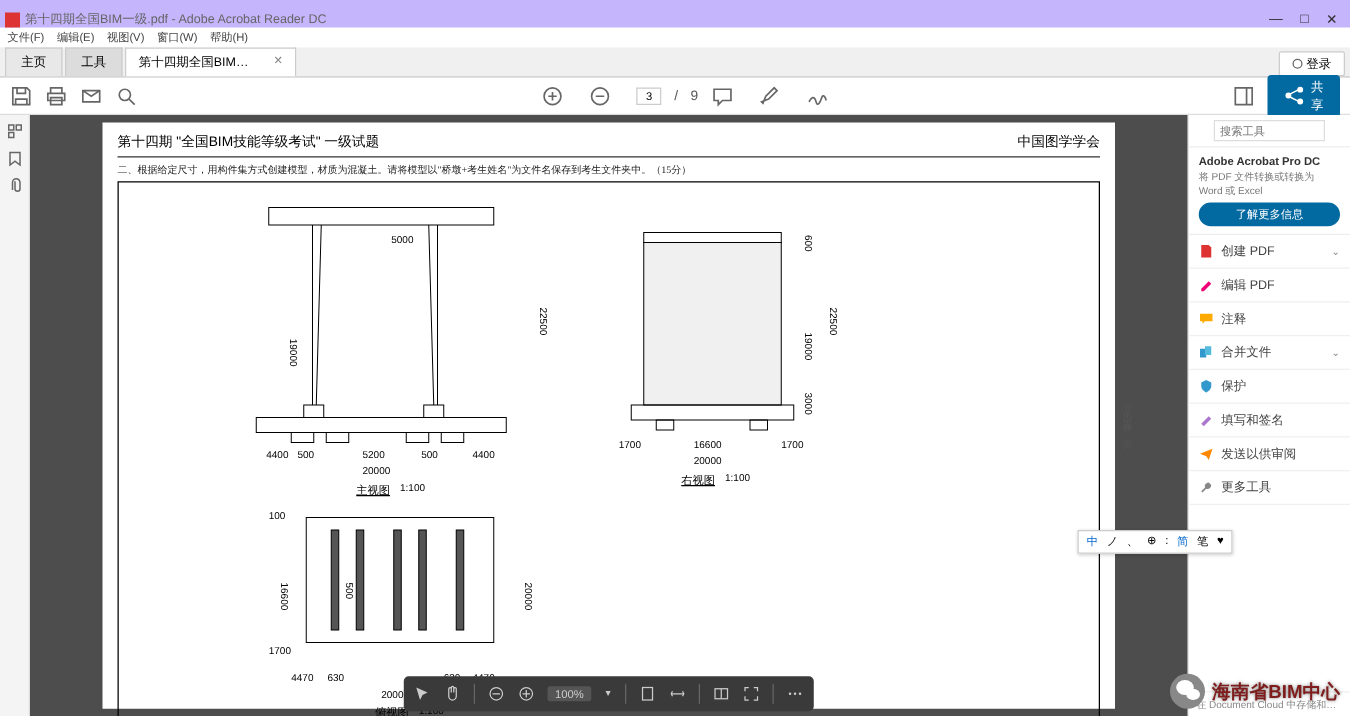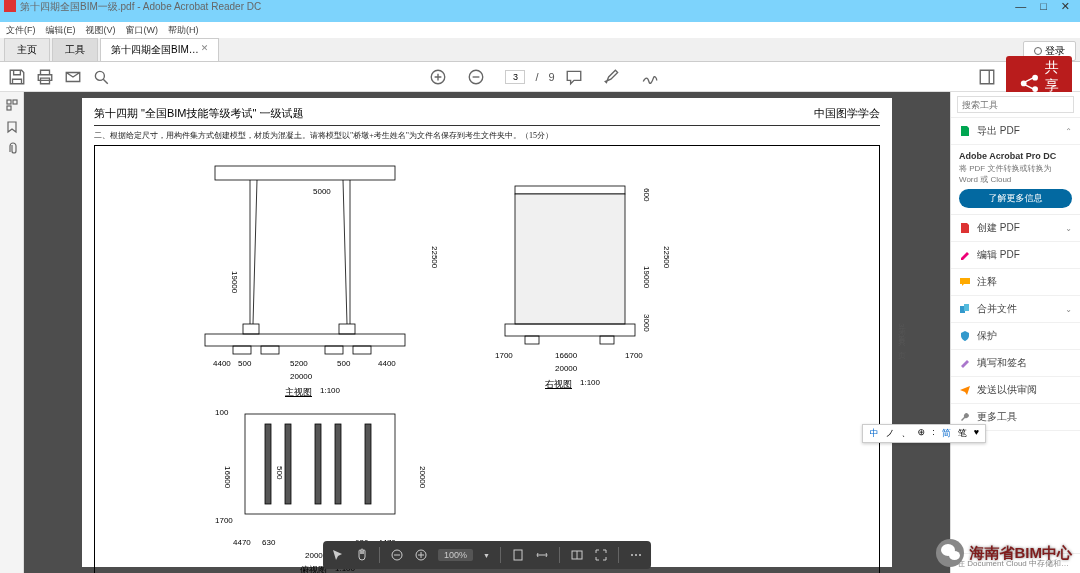--- a/index.html
+++ b/index.html
@@ -1,59 +1,59 @@
 <!DOCTYPE html>
 <html><head>
   <meta charset="utf-8">
   <style>
     * { margin: 0; padding: 0; box-sizing: border-box; font-family: "Microsoft YaHei", Arial, sans-serif; }
     body { width: 1080px; height: 573px; overflow: hidden; background: #fff; position: relative; }
     
-    .titlebar { height: 22px; background: #7dd3fc; display: flex; align-items: flex-start; padding: 0 4px; font-size: 10px; color: #666; }
+    .titlebar { height: 22px; background: #c4b5fd; display: flex; align-items: flex-end; padding: 0 4px; font-size: 10px; color: #666; }
     .titlebar-icon { width: 12px; height: 12px; background: #d33; margin-right: 4px; }
     .titlebar-title { flex: 1; }
     .win-controls { display: flex; gap: 14px; padding-right: 6px; }
     .win-btn { cursor: pointer; font-size: 11px; color: #333; }
     
     .menubar { height: 16px; display: flex; gap: 10px; padding: 0 6px; font-size: 9px; color: #444; align-items: center; }
     
     .tabbar { height: 24px; background: #f0f0f0; border-bottom: 1px solid #ccc; display: flex; align-items: flex-end; padding: 0 4px; font-size: 10px; }
     .nav-tab { padding: 4px 12px; background: #e8e8e8; border: 1px solid #ccc; border-bottom: none; margin-right: 2px; cursor: pointer; }
     .nav-tab.active { background: #dcdcdc; }
-    .doc-tab { padding: 4px 10px; background: #fff; border: 1px solid #ccc; border-bottom: none; display: flex; align-items: flex-start; gap: 2px; }
+    .doc-tab { padding: 4px 10px; background: #fff; border: 1px solid #ccc; border-bottom: none; display: flex; align-items: flex-start; gap: 20px; }
     .doc-tab .close { font-size: 9px; color: #888; cursor: pointer; }
     .login-btn { margin-left: auto; padding: 2px 10px; border: 1px solid #ccc; border-radius: 2px; cursor: pointer; background: #fff; display: flex; align-items: center; gap: 3px; }
     .login-icon { width: 8px; height: 8px; border: 1px solid #666; border-radius: 50%; }
     
     .toolbar { height: 30px; border-bottom: 1px solid #ddd; display: flex; align-items: center; padding: 0 8px; font-size: 11px; color: #555; }
     .tool-icon { width: 18px; height: 18px; margin-right: 10px; cursor: pointer; display: inline-flex; align-items: center; justify-content: center; }
     .toolbar-center { margin-left: auto; margin-right: auto; display: flex; align-items: center; gap: 10px; }
     .page-input { width: 20px; height: 14px; border: 1px solid #ccc; text-align: center; font-size: 9px; }
-    .share-btn { padding: 3px 12px; background: #b91c1c; color: #fff; border-radius: 3px; cursor: pointer; font-size: 14px; display: flex; align-items: flex-end; gap: 4px; }
+    .share-btn { padding: 3px 12px; background: #0369a1; color: #fff; border-radius: 3px; cursor: pointer; font-size: 10px; display: flex; align-items: center; gap: 4px; }
     
     .main-area { display: flex; height: calc(100% - 92px); }
     .left-gutter { width: 24px; background: #f4f4f4; border-right: 1px solid #ddd; display: flex; flex-direction: column; align-items: center; padding-top: 6px; gap: 8px; }
     .gutter-icon { width: 14px; height: 14px; cursor: pointer; }
     
     .doc-viewport { flex: 1; background: #4d4d4d; overflow: hidden; display: flex; justify-content: center; padding: 6px 0; position: relative; }
     .page { background: #fff; width: 810px; height: 100%; padding: 8px 12px; font-size: 9px; position: relative; }
     .page-header { display: flex; justify-content: space-between; font-size: 11px; border-bottom: 1px solid #333; padding-bottom: 4px; margin-bottom: 4px; font-family: SimSun, serif; }
     .question-text { font-size: 8px; font-family: SimSun, serif; color: #222; margin-bottom: 4px; }
     .drawing-frame { border: 1px solid #000; height: 430px; position: relative; font-family: SimSun, serif; }
     .dwg-label { position: absolute; font-size: 8px; }
     .dwg-title { text-decoration: underline; font-size: 9px; }
     .page-side { position: absolute; right: -14px; top: 50%; transform: translateY(-50%); writing-mode: vertical-lr; font-size: 8px; color: #555; }
     
     .floating-toolbar { position: absolute; bottom: 4px; left: 50%; transform: translateX(-50%); height: 28px; background: #3a3a3a; border-radius: 4px; display: flex; align-items: center; padding: 0 8px; gap: 10px; color: #ccc; font-size: 10px; }
     .ft-icon { width: 14px; height: 14px; cursor: pointer; }
     .ft-sep { width: 1px; height: 16px; background: #666; }
     .zoom-box { background: #555; padding: 1px 6px; border-radius: 2px; font-size: 9px; }
     
     .right-panel { width: 130px; border-left: 1px solid #ddd; background: #fff; font-size: 10px; color: #444; display: flex; flex-direction: column; }
-    .rp-search { height: 26px; border-bottom: 1px solid #eee; padding: 4px 6px; }
+    .rp-search { height: 26px; border-bottom: 1px solid #eee; padding: 4px 20px; }
     .rp-search input { width: 100%; height: 100%; border: 1px solid #ddd; font-size: 9px; padding: 0 4px; }
     .rp-item { padding: 6px 8px; border-bottom: 1px solid #f0f0f0; display: flex; align-items: center; gap: 6px; cursor: pointer; }
     .rp-icon { width: 12px; height: 12px; flex-shrink: 0; }
     .rp-chevron { margin-left: auto; font-size: 8px; color: #888; }
     .rp-promo { padding: 6px 8px; font-size: 8px; color: #777; border-bottom: 1px solid #eee; }
     .rp-promo-title { font-weight: bold; color: #333; font-size: 9px; margin-bottom: 2px; }
     .rp-promo-btn { background: #0369a1; color: #fff; border-radius: 10px; padding: 3px 0; text-align: center; margin-top: 4px; cursor: pointer; font-size: 9px; }
     .rp-footer { margin-top: auto; padding: 4px 6px; font-size: 8px; color: #888; border-top: 1px solid #eee; }
     
     .wechat-overlay { position: absolute; right: 8px; bottom: 6px; display: flex; align-items: center; gap: 6px; color: #7f1d1d; font-size: 15px; font-weight: bold; text-shadow: 0 0 3px rgba(0,0,0,0.5); }
@@ -309,30 +309,23 @@
       <span class="ft-icon"><svg viewBox="0 0 14 14">
             <circle fill="#ccc" cx="3" cy="7" r="1"></circle>
             <circle fill="#ccc" cx="7" cy="7" r="1"></circle>
             <circle fill="#ccc" cx="11" cy="7" r="1"></circle>
           </svg></span>
     </div>
   </div>
 
   <div class="right-panel">
     <div class="rp-search"><input placeholder="搜索工具" style=""></div>
-    <div class="rp-item">
-      <span class="rp-icon"><svg viewBox="0 0 12 12">
-            <path fill="#00a651" d="M2 1h6l2 2v8H2z"></path>
-          </svg></span>
-      <span>导出 PDF</span>
-      <span class="rp-chevron">⌃</span>
-    </div>
     <div class="rp-promo">
       <div class="rp-promo-title">Adobe Acrobat Pro DC</div>
-      <div>将 PDF 文件转换或转换为 Word 或 Cloud</div>
+      <div>将 PDF 文件转换或转换为 Word 或 Excel</div>
       <div class="rp-promo-btn">了解更多信息</div>
     </div>
     <div class="rp-item">
       <span class="rp-icon"><svg viewBox="0 0 12 12">
             <path fill="#d33" d="M2 1h6l2 2v8H2z"></path>
           </svg></span>
       <span>创建 PDF</span>
         <span class="rp-chevron">⌄</span>
     </div>
     <div class="rp-item">

